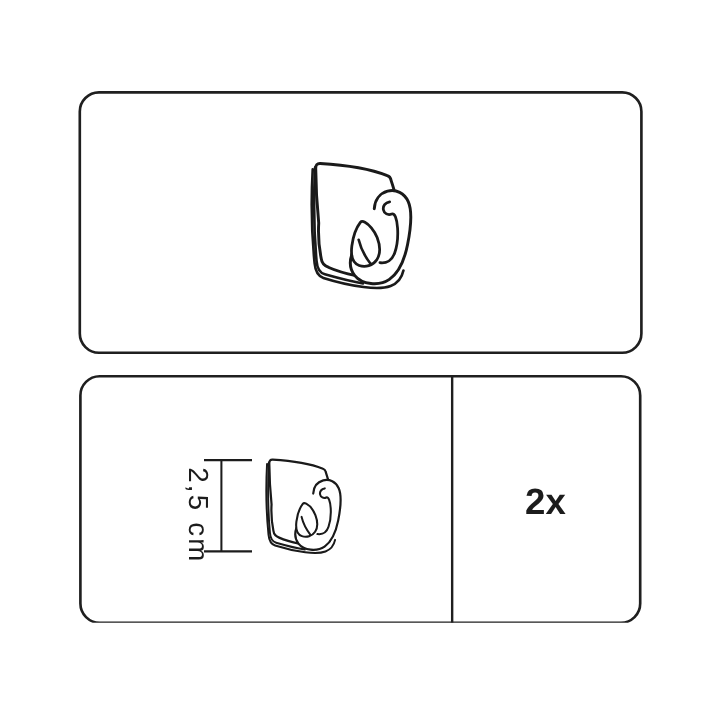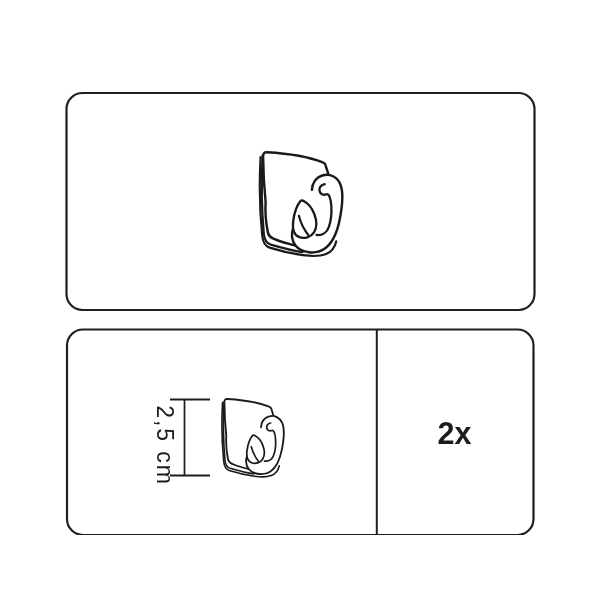--- a/index.html
+++ b/index.html
@@ -1,16 +1,16 @@
 <!DOCTYPE html>
 <html><head>
 <meta charset="utf-8">
 <style>
   html,body{margin:0;padding:0;background:#ffffff;}
-  #stage{position:relative;width:600px;height:519px;background:#ffffff;font-family:"Liberation Sans",sans-serif;margin-top:16px;}
+  #stage{position:relative;width:600px;height:519px;background:#ffffff;font-family:"Liberation Sans",sans-serif;}
 </style>
 </head>
 <body>
 <div id="stage">
 <svg width="600" height="600" viewBox="0 0 600 600" xmlns="http://www.w3.org/2000/svg">
 
   <rect x="66.5" y="77" width="468" height="217" rx="16" ry="16" fill="#ffffff" stroke="#1f1f1f" stroke-width="2.2"></rect>
   <rect x="67" y="313.5" width="466.5" height="205.5" rx="16" ry="16" fill="#ffffff" stroke="#1f1f1f" stroke-width="2.2"></rect>
   <line x1="376.8" y1="313.5" x2="376.8" y2="519" stroke="#1f1f1f" stroke-width="2"></line>
 

